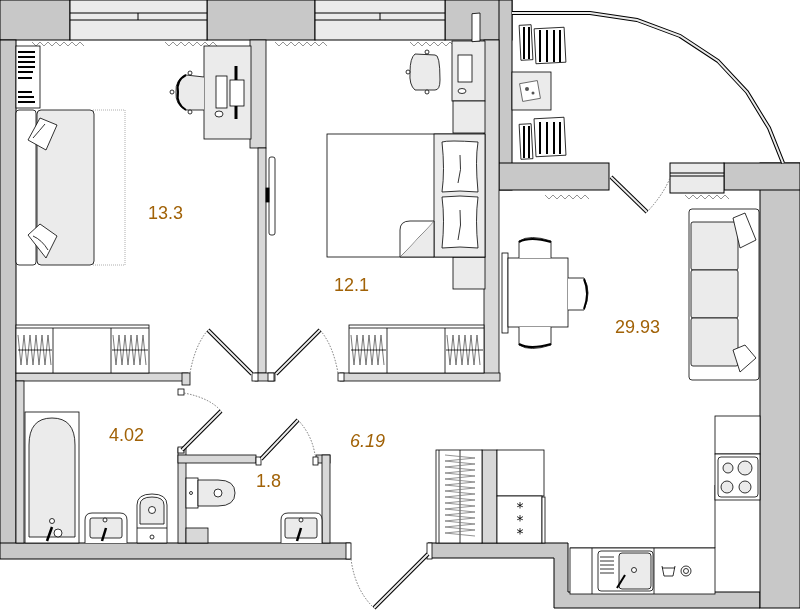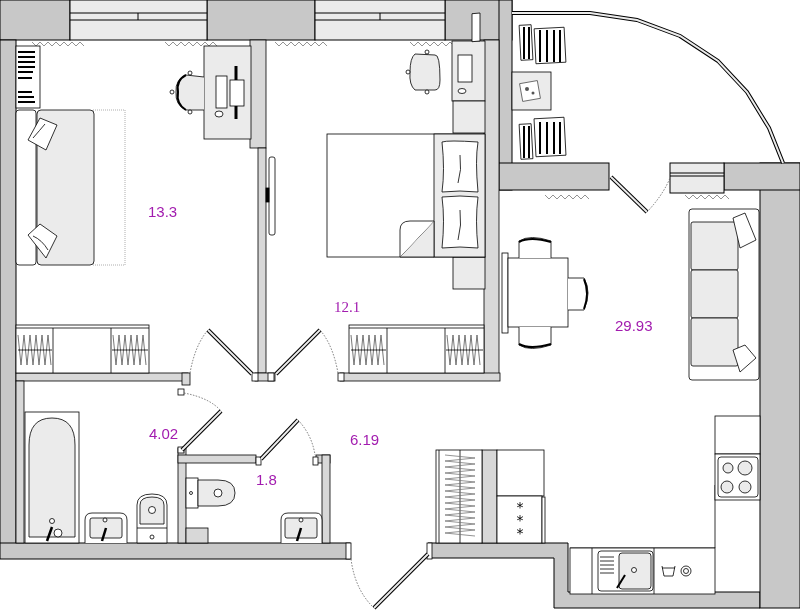--- a/index.html
+++ b/index.html
@@ -1,18 +1,18 @@
 <!DOCTYPE html>
 <html><head>
 <meta charset="utf-8">
 <style>
   html, body { margin: 0; padding: 0; background: #ffffff; }
   body { width: 800px; height: 610px; overflow: hidden; position: relative; font-family: "Liberation Sans", sans-serif; }
   #plan { position: absolute; left: 0; top: 0; width: 800px; height: 610px; }
-  .room-label { position: absolute; font-family: "Liberation Sans", sans-serif; font-size: 15px; color: #a21caf; line-height: 1; white-space: nowrap; }
+  .room-label { position: absolute; font-family: "Liberation Sans", sans-serif; font-size: 18px; color: #a16207; line-height: 1; white-space: nowrap; }
 </style>
 </head>
 <body>
 
 <svg id="plan" viewBox="0 0 800 610" xmlns="http://www.w3.org/2000/svg">
 
   <g fill="#c8c8c8" stroke="#000" stroke-width="1">
 
     <rect x="0" y="0" width="70" height="40"></rect>
 
@@ -364,17 +364,17 @@
     <g>
       <path d="M281,543 L281,520 Q281,513 288,513 L316,513 Q322,513 322,520 L322,543" fill="#fff"></path>
       <rect x="285" y="518" width="32" height="20" rx="2" fill="#ebebeb"></rect>
       <circle cx="301" cy="520" r="2" fill="#fff"></circle>
       <path d="M297,541 L301,528" stroke-width="2.5"></path>
     </g>
   </g>
 </svg>
 
 <div class="room-label" style="left:148px;top:204px;">13.3</div>
-<div class="room-label" style="left:334px;top:300px;font-family:Liberation Serif, serif;">12.1</div>
+<div class="room-label" style="left:334px;top:276px;">12.1</div>
 <div class="room-label" style="left:615px;top:318px;">29.93</div>
-<div class="room-label" style="left:109px;top:426px;margin-left:40px;">4.02</div>
+<div class="room-label" style="left:109px;top:426px;">4.02</div>
 <div class="room-label" style="left:256px;top:472px;">1.8</div>
-<div class="room-label" style="left:350px;top:432px;">6.19</div>
+<div class="room-label" style="left:350px;top:432px;font-style:italic;">6.19</div>
 
 </body></html>

